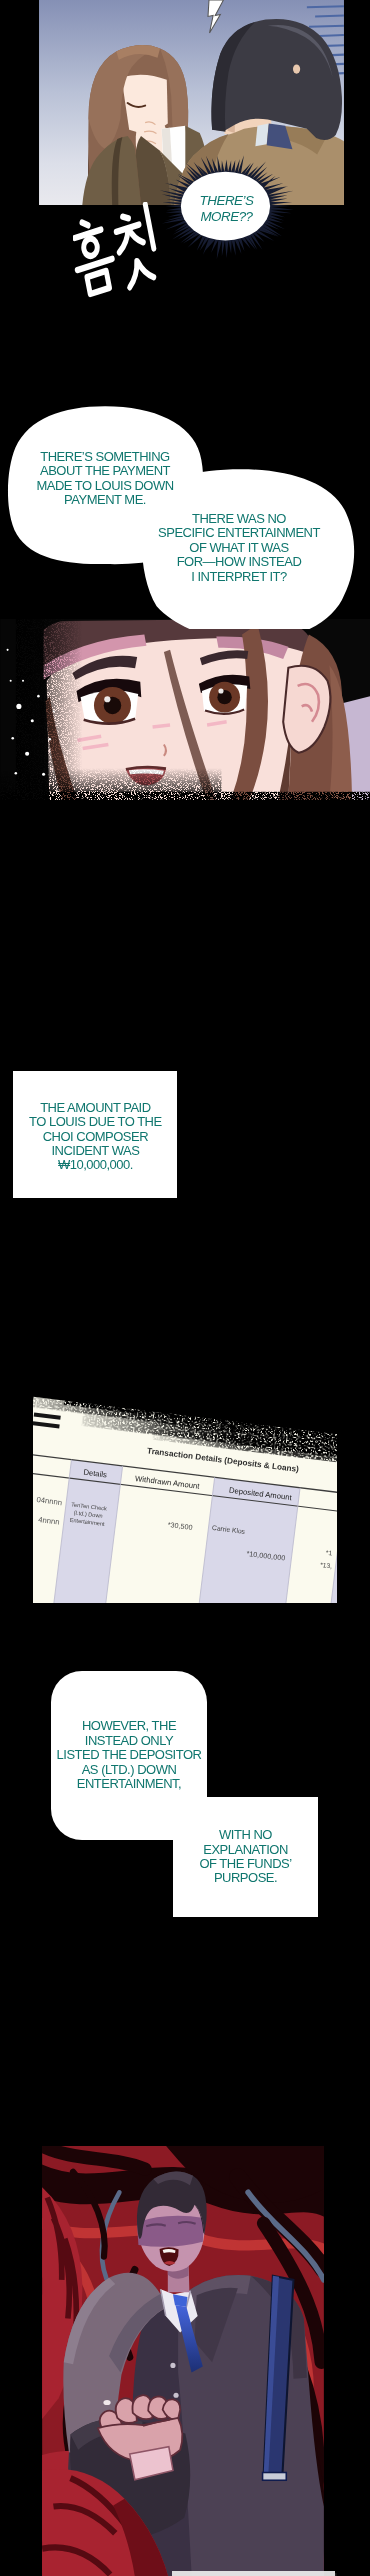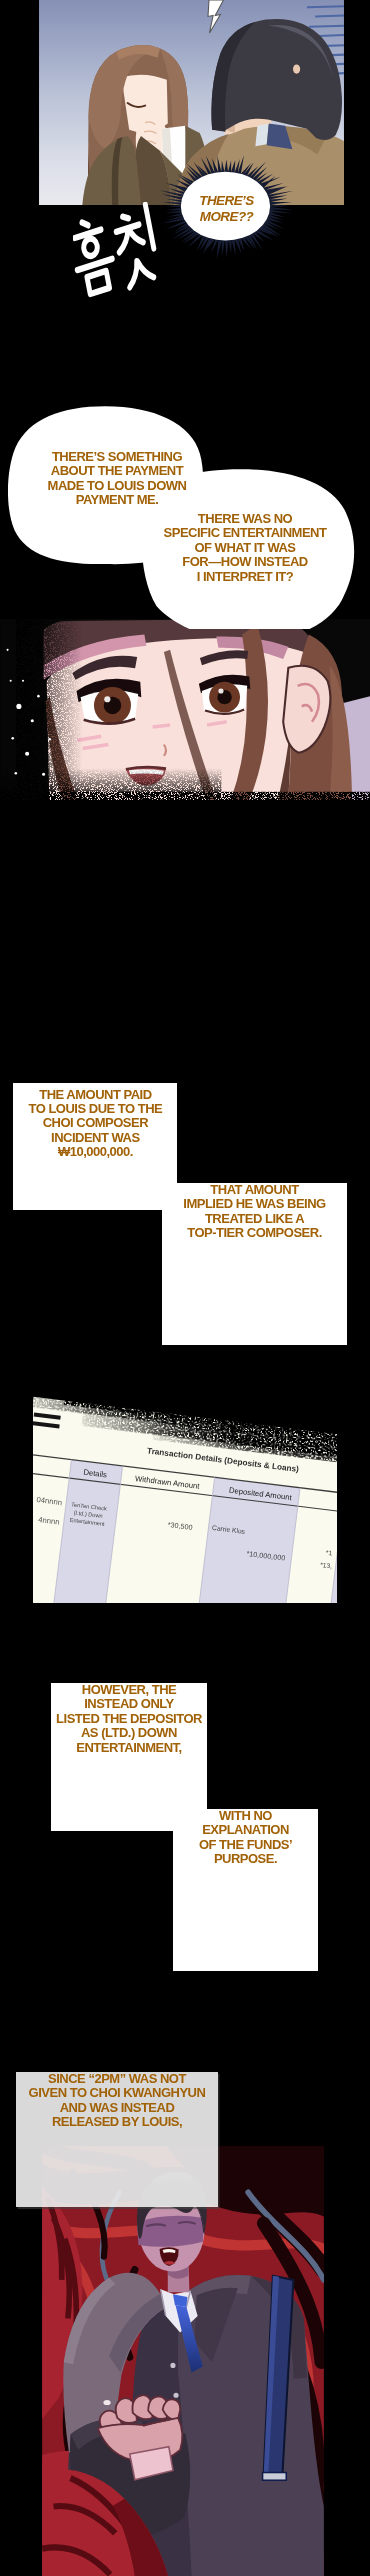--- a/index.html
+++ b/index.html
@@ -1,21 +1,21 @@
 <!DOCTYPE html>
 <html style="font-size:8.2px"><head><meta charset="utf-8">
 <style>
 html,body{margin:0;padding:0;background:#000;}
 #page{position:relative;width:371px;height:3435px;background:#000;overflow:hidden;
   font-family:"Liberation Sans",sans-serif;}
 .abs{position:absolute;}
-.t{font-weight:700;font-size:13px;letter-spacing:-0.5px;line-height:14.4px;color:#a16207;
+.t{font-weight:400;font-size:13px;letter-spacing:-0.5px;line-height:14.4px;color:#0f766e;
    text-align:center;white-space:nowrap;}
 .t p{margin:0;}
-.cap{position:absolute;background:#fff;display:flex;align-items:flex-start;justify-content:center;margin-top:12px;}
+.cap{position:absolute;background:#fff;display:flex;align-items:center;justify-content:center;}
 </style></head>
 <body>
 <div id="page">
 
 <div class="abs" id="panel1" style="left:39px;top:0;width:305px;height:205px;overflow:hidden;">
 <svg width="305" height="205" viewBox="0 0 592 398" xmlns="http://www.w3.org/2000/svg">
 <defs>
 <linearGradient id="sky" x1="0" y1="0" x2="0" y2="1">
  <stop offset="0" stop-color="#8590b5"></stop>
  <stop offset="0.45" stop-color="#b9c1d6"></stop>
@@ -114,27 +114,27 @@
 </g>
 </svg>
 </div>
 
 <div class="abs" id="b1" style="left:0px;top:397px;width:371px;height:232px;z-index:3;">
 <svg width="371" height="232" viewBox="0 0 720 450" xmlns="http://www.w3.org/2000/svg">
 <path d="M204 18 C 300 18 372 52 388 110 C 400 152 394 220 378 262 C 352 316 288 326 204 324 C 120 326 52 310 28 258 C 10 216 12 140 30 98 C 56 42 120 18 204 18 Z" fill="#fff"></path>
 <path d="M468 140 C 564 140 648 168 672 226 C 694 274 692 336 668 384 C 652 424 606 458 534 472 C 468 486 356 464 304 406 C 270 350 268 252 288 206 C 312 156 380 140 468 140 Z" fill="#fff"></path>
 </svg>
 </div>
-<div class="abs t" style="left:12px;top:450px;width:210px;z-index:4;">
+<div class="abs t" style="left:0px;top:450px;width:210px;z-index:4;">
 <p>THERE’S SOMETHING</p>
       <p>ABOUT THE PAYMENT</p>
       <p>MADE TO LOUIS DOWN</p>
       <p>PAYMENT ME.</p>
 </div>
-<div class="abs t" style="left:142px;top:512px;width:206px;z-index:4;">
+<div class="abs t" style="left:136px;top:512px;width:206px;z-index:4;">
 <p>THERE WAS NO</p>
       <p>SPECIFIC ENTERTAINMENT</p>
       <p>OF WHAT IT WAS</p>
       <p>FOR—HOW INSTEAD</p>
       <p>I INTERPRET IT?</p>
 </div>
 
 <div class="abs" id="panel2" style="left:0;top:619px;width:371px;height:181px;overflow:hidden;">
 <svg width="371" height="181" viewBox="0 0 720 352" xmlns="http://www.w3.org/2000/svg">
 <defs>
@@ -213,28 +213,20 @@
 
 <div class="cap" style="left:13.4px;top:1071px;width:164px;height:127px;padding-top:4.6px;box-sizing:border-box;">
  <div class="t">
         <p>THE AMOUNT PAID</p>
         <p>TO LOUIS DUE TO THE</p>
         <p>CHOI COMPOSER</p>
         <p>INCIDENT WAS</p>
         <p>₩10,000,000.</p>
       </div>
 </div>
-<div class="cap" style="left:162px;top:1171px;width:185px;height:162px;">
- <div class="t">
-        <p>THAT AMOUNT</p>
-        <p>IMPLIED HE WAS BEING</p>
-        <p>TREATED LIKE A</p>
-        <p>TOP-TIER COMPOSER.</p>
-      </div>
-</div>
 
 <div class="abs" id="bank" style="left:33px;top:1370px;width:304px;height:233px;overflow:hidden;">
 <svg width="304" height="233" viewBox="0 0 590 452" xmlns="http://www.w3.org/2000/svg" style="font-family:'Liberation Sans',sans-serif;">
 <defs>
 <linearGradient id="noiseg" x1="0" y1="0" x2="1" y2="0">
  <stop offset="0" stop-color="#000" stop-opacity="0.15"></stop>
  <stop offset="0.3" stop-color="#000" stop-opacity="0.85"></stop>
  <stop offset="0.55" stop-color="#000" stop-opacity="1"></stop>
 </linearGradient>
 <filter id="spray2" x="-10%" y="-30%" width="120%" height="160%">
@@ -284,46 +276,38 @@
 
  <rect x="-30" y="-32" width="800" height="52" fill="url(#noiseg)" filter="url(#spray2)"></rect>
  <rect x="100" y="2" width="680" height="42" fill="url(#noiseg)" filter="url(#spray2)"></rect>
  <rect x="240" y="20" width="540" height="34" fill="url(#noiseg)" filter="url(#spray2)" opacity="0.85"></rect>
  <rect x="-30" y="-36" width="800" height="26" fill="#000"></rect>
  <rect x="60" y="-14" width="700" height="22" fill="#000" filter="url(#spray2)"></rect>
 </g>
 </svg>
 </div>
 
-<div class="cap" style="left:51px;top:1671px;width:156px;height:148px;">
+<div class="cap" style="left:51px;top:1671px;width:156px;height:169px;border-radius:31px;">
  <div class="t">
         <p>HOWEVER, THE</p>
         <p>INSTEAD ONLY</p>
         <p>LISTED THE DEPOSITOR</p>
         <p>AS (LTD.) DOWN</p>
         <p>ENTERTAINMENT,</p>
       </div>
 </div>
-<div class="cap" style="left:173px;top:1797px;width:145px;height:162px;">
+<div class="cap" style="left:173px;top:1797px;width:145px;height:120px;">
  <div class="t">
         <p>WITH NO</p>
         <p>EXPLANATION</p>
         <p>OF THE FUNDS’</p>
         <p>PURPOSE.</p>
       </div>
 </div>
 
-<div class="cap" style="left:16px;top:2060px;width:202px;height:135px;background:rgba(236,236,236,0.92);z-index:5;box-shadow:1.5px 2.1px 0 rgba(70,70,70,0.55);">
- <div class="t">
-        <p>SINCE “2PM” WAS NOT</p>
-        <p>GIVEN TO CHOI KWANGHYUN</p>
-        <p>AND WAS INSTEAD</p>
-        <p>RELEASED BY LOUIS,</p>
-      </div>
-</div>
 
 <div class="abs" id="panel3" style="left:42px;top:2146px;width:282px;height:446px;overflow:hidden;">
 <svg width="282" height="446" viewBox="0 0 547 866" xmlns="http://www.w3.org/2000/svg">
 <defs>
 <linearGradient id="tieg" x1="0" y1="0" x2="0" y2="1">
  <stop offset="0" stop-color="#4565dc"></stop>
             <stop offset="1" stop-color="#1c2f74"></stop>
 </linearGradient>
 </defs>
 <rect width="547" height="866" fill="#8c1a24"></rect>

